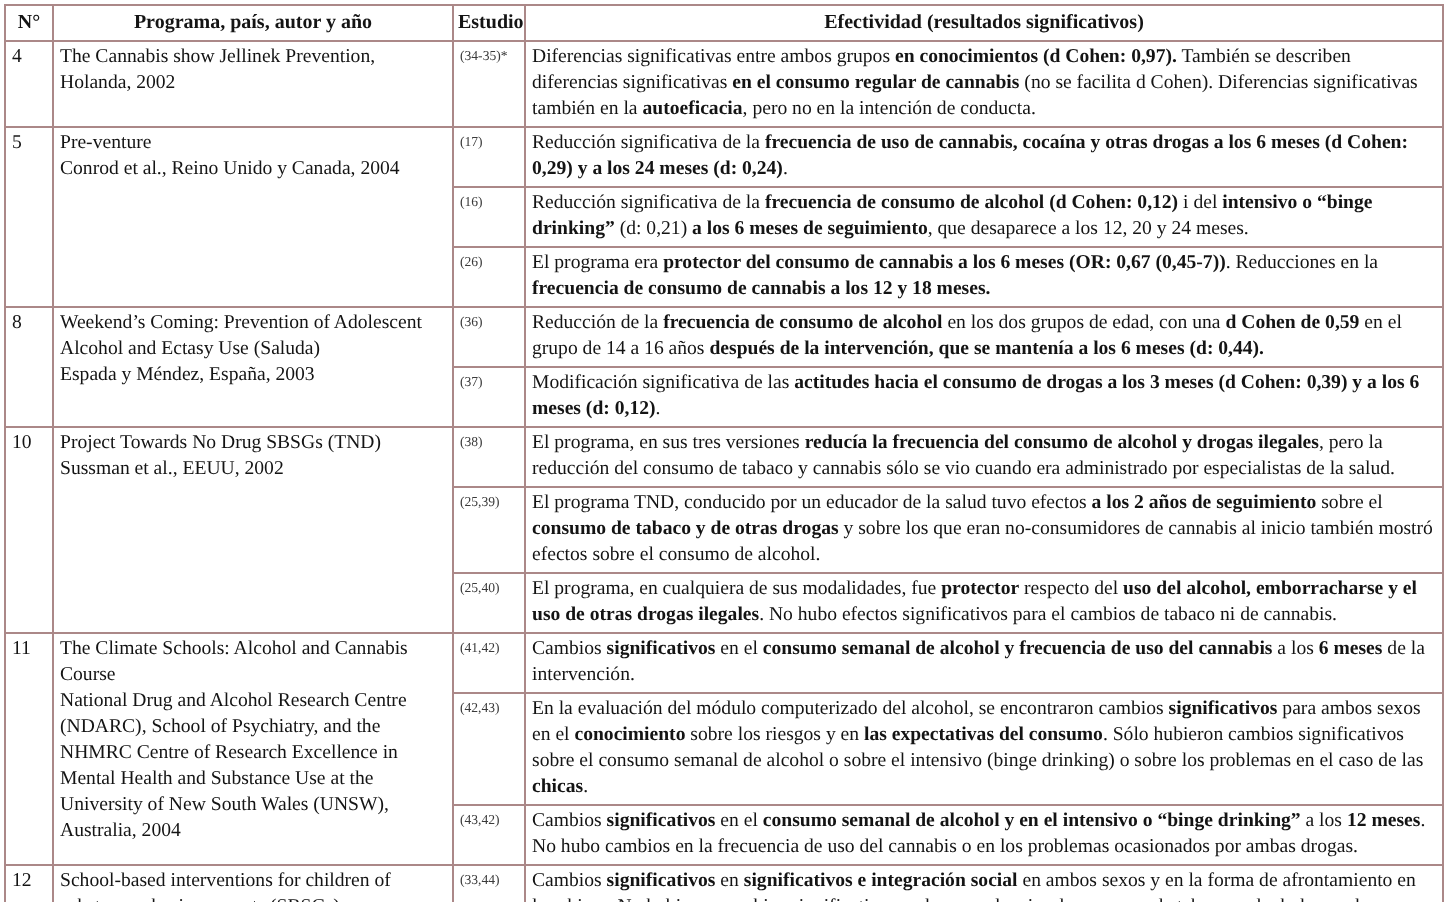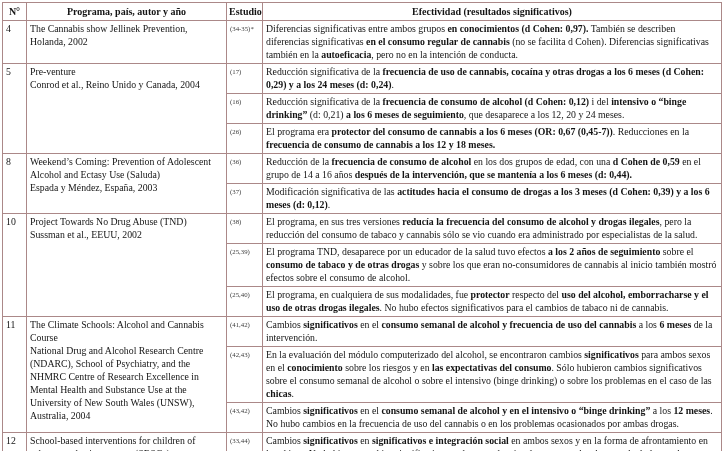--- a/index.html
+++ b/index.html
@@ -98,27 +98,27 @@
           <td class="prog" rowspan="2"><span class="program-title">Weekend’s Coming: Prevention of Adolescent Alcohol and Ectasy Use (Saluda)</span><div>Espada y Méndez, España, 2003</div></td>
           <td class="ref">(36)</td>
           <td class="eff"><span>Reducción de la </span><b>frecuencia de consumo de alcohol</b><span> en los dos grupos de edad, con una </span><b>d Cohen de 0,59</b><span> en el grupo de 14 a 16 años </span><b>después de la intervención, que se mantenía a los 6 meses (d: 0,44).</b></td>
         </tr>
         <tr>
           <td class="ref">(37)</td>
           <td class="eff"><span>Modificación significativa de las </span><b>actitudes hacia el consumo de drogas a los 3 meses (d Cohen: 0,39) y a los 6 meses (d: 0,12)</b><span>.</span></td>
         </tr>
         <tr>
           <td class="num" rowspan="3">10</td>
-          <td class="prog" rowspan="3"><span class="program-title">Project Towards No Drug Abuse (TND)</span><div>Sussman et al., EEUU, 2002</div></td>
+          <td class="prog" rowspan="3"><span class="program-title">Project Towards No Drug SBSGs (TND)</span><div>Sussman et al., EEUU, 2002</div></td>
           <td class="ref">(38)</td>
           <td class="eff"><span>El programa, en sus tres versiones </span><b>reducía la frecuencia del consumo de alcohol y drogas ilegales</b><span>, pero la reducción del consumo de tabaco y cannabis sólo se vio cuando era administrado por especialistas de la salud.</span></td>
         </tr>
         <tr>
           <td class="ref">(25,39)</td>
-          <td class="eff"><span>El programa TND, desaparece por un educador de la salud tuvo efectos </span><b>a los 2 años de seguimiento</b><span> sobre el </span><b>consumo de tabaco y de otras drogas</b><span> y sobre los que eran no-consumidores de cannabis al inicio también mostró efectos sobre el consumo de alcohol.</span></td>
+          <td class="eff"><span>El programa TND, conducido por un educador de la salud tuvo efectos </span><b>a los 2 años de seguimiento</b><span> sobre el </span><b>consumo de tabaco y de otras drogas</b><span> y sobre los que eran no-consumidores de cannabis al inicio también mostró efectos sobre el consumo de alcohol.</span></td>
         </tr>
         <tr>
           <td class="ref">(25,40)</td>
           <td class="eff"><span>El programa, en cualquiera de sus modalidades, fue </span><b>protector</b><span> respecto del </span><b>uso del alcohol, emborracharse y el uso de otras drogas ilegales</b><span>. No hubo efectos significativos para el cambios de tabaco ni de cannabis.</span></td>
         </tr>
         <tr>
           <td class="num" rowspan="3">11</td>
           <td class="prog" rowspan="3"><span class="program-title">The Climate Schools: Alcohol and Cannabis Course</span><div>National Drug and Alcohol Research Centre (NDARC), School of Psychiatry, and the NHMRC Centre of Research Excellence in Mental Health and Substance Use at the University of New South Wales (UNSW), Australia, 2004</div></td>
           <td class="ref">(41,42)</td>
           <td class="eff"><span>Cambios </span><b>significativos</b><span> en el </span><b>consumo semanal de alcohol y frecuencia de uso del cannabis</b><span> a los </span><b>6 meses</b><span> de la intervención.</span></td>

